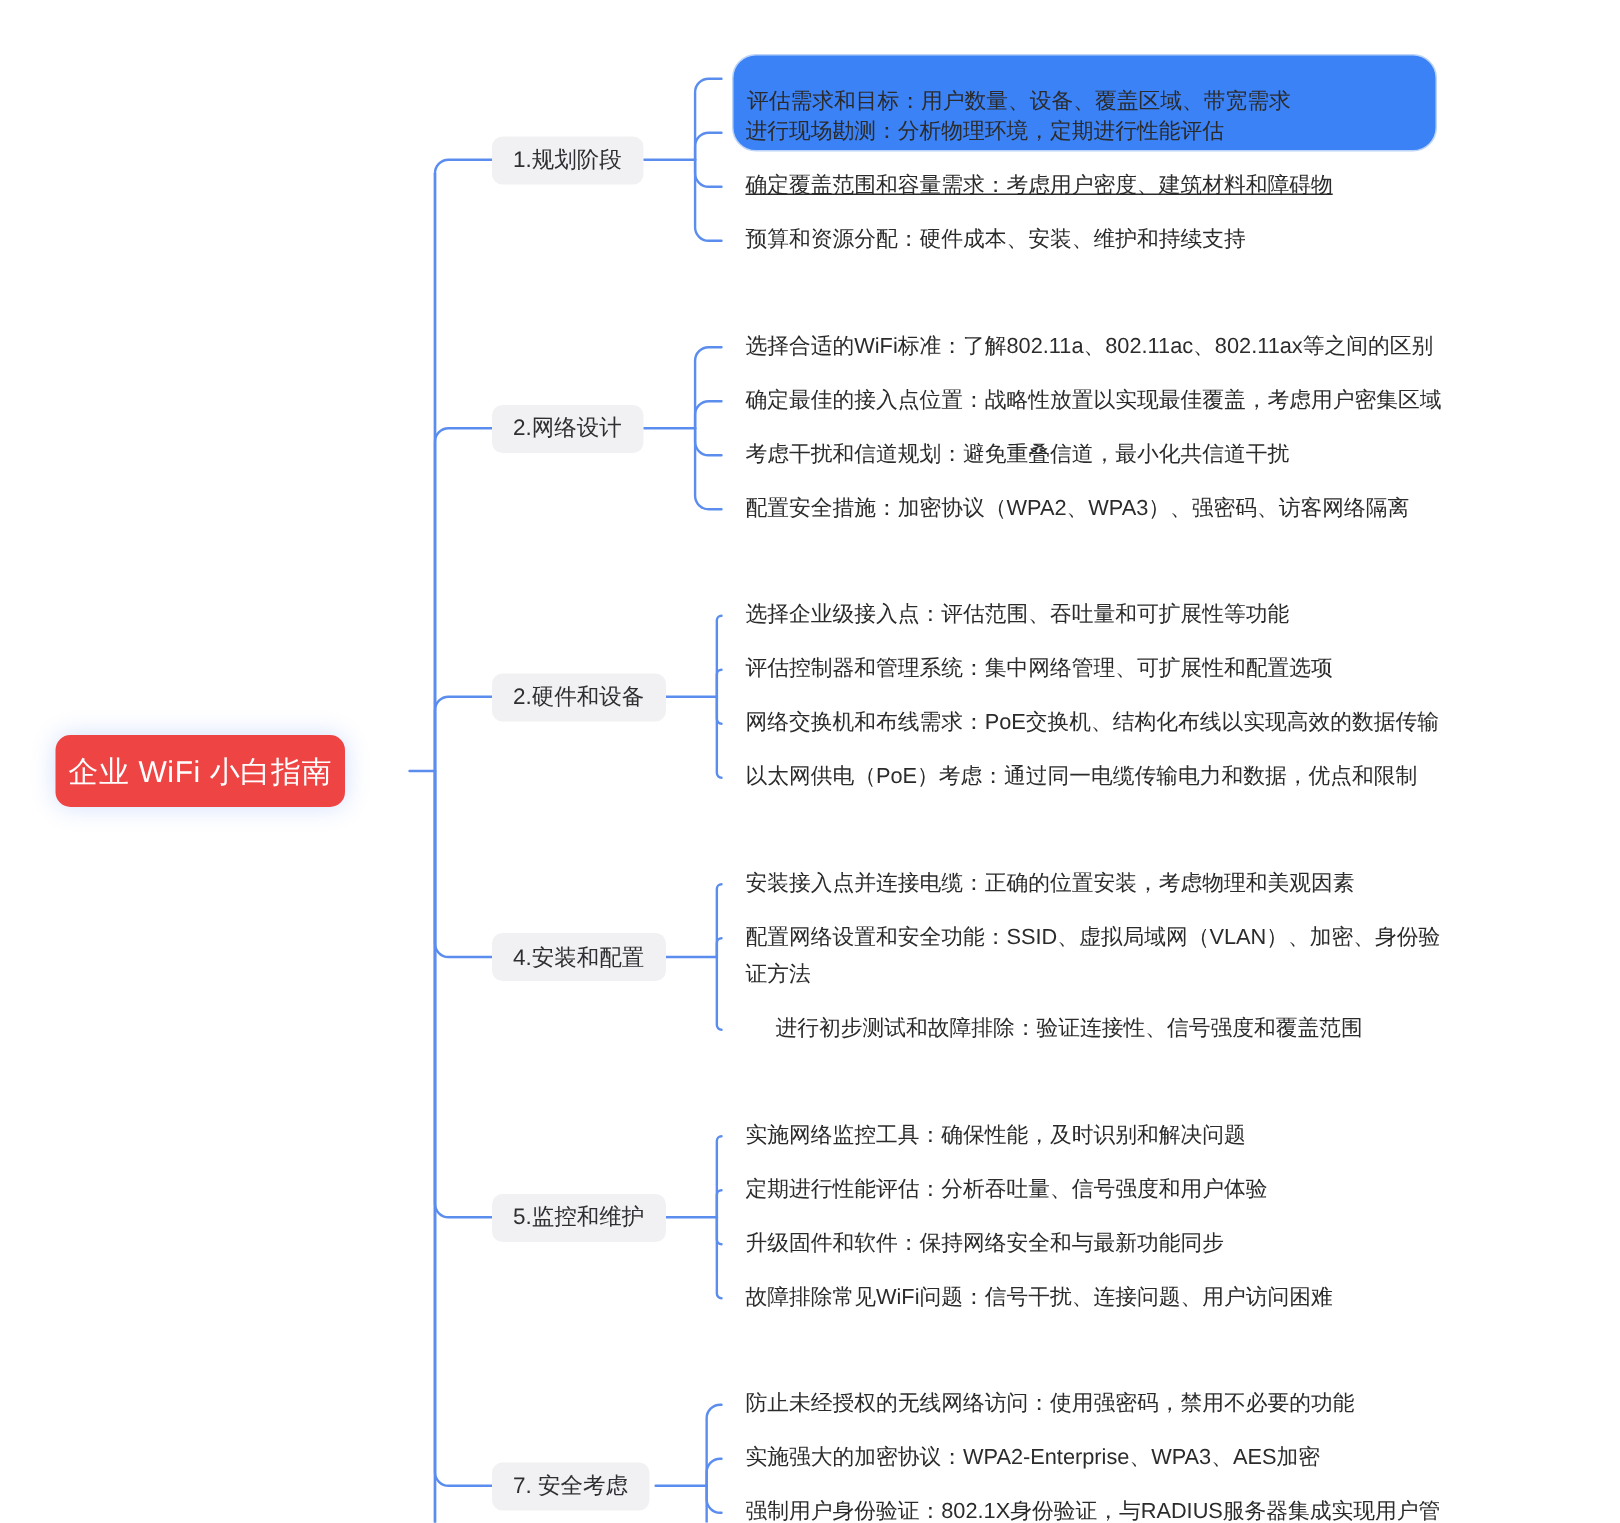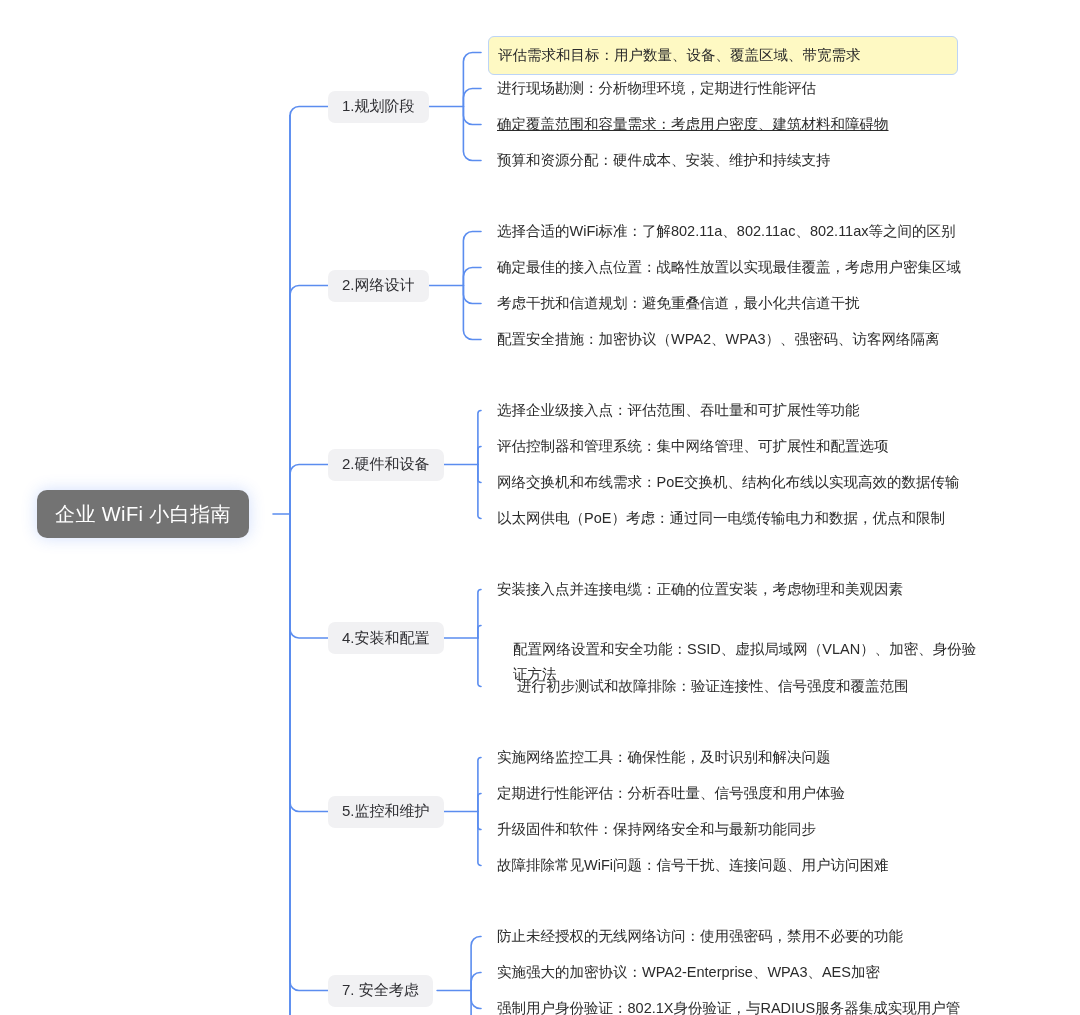--- a/index.html
+++ b/index.html
@@ -10,22 +10,22 @@
     color:#2b2b2b;
     overflow:hidden;
   }
   #mindmap{position:relative;width:1080px;height:1015px;}
   #wires{position:absolute;left:0;top:0;width:1080px;height:1015px;pointer-events:none;}
 
   
   .root-node{
     position:absolute;
     left:37px;top:490px;
-    width:212px;height:48px;
-    background:#737373;
+    width:193px;height:48px;
+    background:#ef4444;
     border-radius:10px;
     display:flex;align-items:center;justify-content:center;
     box-shadow:0 0 16px rgba(47,107,242,0.22);
     box-sizing:border-box;
   }
   .root-label{
     color:#ffffff;
     font-size:20px;
     letter-spacing:.4px;
     white-space:nowrap;
@@ -48,25 +48,25 @@
   .leaf{
     position:absolute;
     font-size:14.5px;
     line-height:25px;
     color:#2b2b2b;
     box-sizing:border-box;
   }
   .leaf-text{display:block;}
   .leaf.selected{
     border:1px solid #bcd4f7;
-    border-radius:6px;
-    padding:6px 9px;
+    border-radius:16px;
+    padding:19px 9px;
     margin-left:-9px;
     margin-top:-4px;
-    background:#fef9c3;
+    background:#3b82f6;
   }
 </style>
 </head>
 <body>
 
 <div id="mindmap">
   <svg id="wires">
       <path d="M 290 514 V 115.5 A 9 9 0 0 1 299 106.5 H 328" fill="none" stroke="#5b8def" stroke-width="1.6" stroke-linecap="round"></path>
       <path d="M 429.4 106.5 H 463.4" fill="none" stroke="#5b8def" stroke-width="1.6" stroke-linecap="round"></path>
       <path d="M 463.4 106.5 V 61.5 A 9 9 0 0 1 472.4 52.5 H 481" fill="none" stroke="#5b8def" stroke-width="1.6" stroke-linecap="round"></path>
@@ -160,21 +160,21 @@
       </div>
       <div class="leaf" style="left: 497px; top: 506px; width: 470px;">
         <span class="leaf-text">以太网供电（PoE）考虑：通过同一电缆传输电力和数据，优点和限制</span>
       </div>
       <div class="branch-node" style="left: 328px; top: 622px;">
         <span class="branch-label">4.安装和配置</span>
       </div>
       <div class="leaf" style="left: 497px; top: 577px; width: 470px;">
         <span class="leaf-text">安装接入点并连接电缆：正确的位置安装，考虑物理和美观因素</span>
       </div>
-      <div class="leaf" style="left: 497px; top: 637px; width: 470px; margin-left: 16px;">
+      <div class="leaf" style="left: 497px; top: 613px; width: 470px;">
         <span class="leaf-text">配置网络设置和安全功能：SSID、虚拟局域网（VLAN）、加密、身份验证方法</span>
       </div>
       <div class="leaf" style="left: 497px; top: 674px; width: 470px; margin-left: 20px;">
         <span class="leaf-text">进行初步测试和故障排除：验证连接性、信号强度和覆盖范围</span>
       </div>
       <div class="branch-node" style="left: 328px; top: 795.5px;">
         <span class="branch-label">5.监控和维护</span>
       </div>
       <div class="leaf" style="left: 497px; top: 745px; width: 470px;">
         <span class="leaf-text">实施网络监控工具：确保性能，及时识别和解决问题</span>

